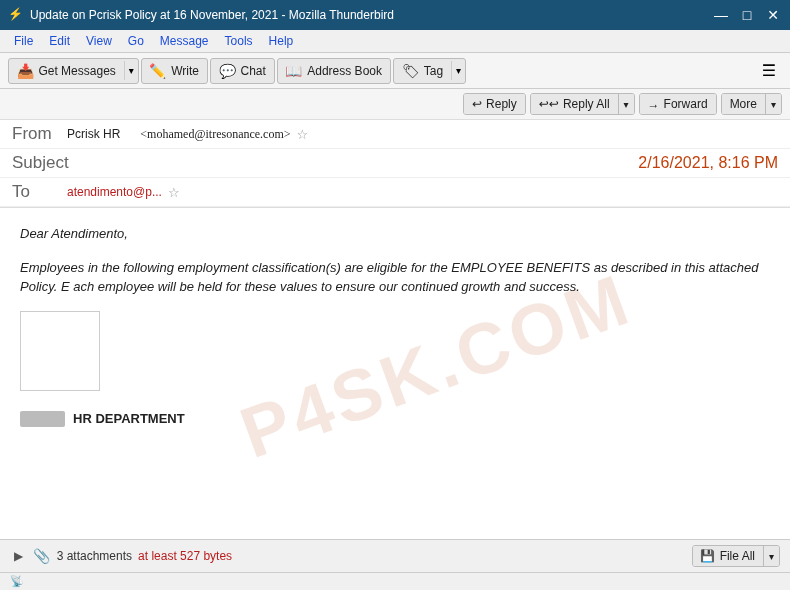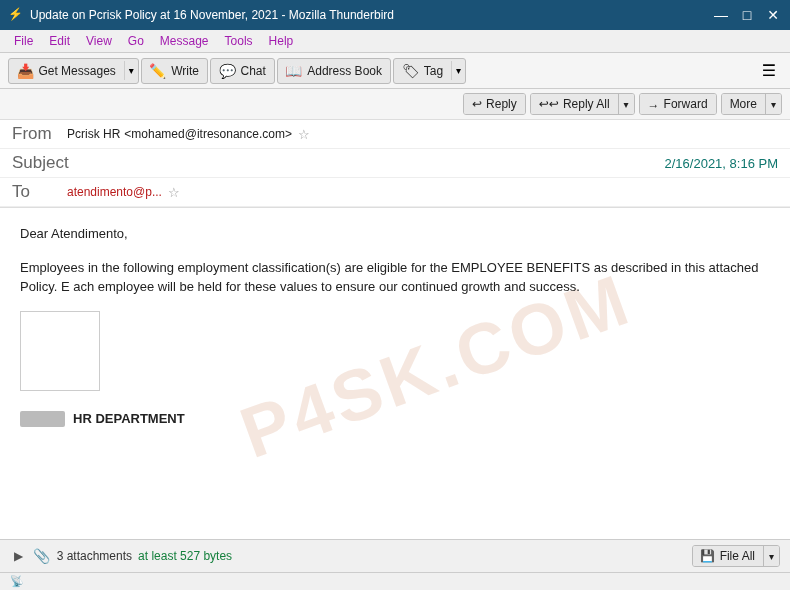--- a/index.html
+++ b/index.html
@@ -55,21 +55,21 @@
       align-items: center;
       padding: 2px 8px;
       gap: 4px;
       font-size: 12px;
       border-bottom: 1px solid #ccc;
       flex-shrink: 0;
     }
     .menu-item {
       padding: 2px 6px;
       cursor: pointer;
-      color: #a21caf;
+      color: #1d4ed8;
     }
     
     .toolbar {
       background: #f5f5f5;
       display: flex;
       align-items: center;
       padding: 4px 8px;
       gap: 2px;
       border-bottom: 1px solid #ccc;
       flex-shrink: 0;
@@ -164,22 +164,22 @@
       width: 55px;
       flex-shrink: 0;
     }
     .header-value {
       font-size: 12px;
       color: #222;
     }
     .header-value.bold { font-weight: bold; }
     .header-date {
       margin-left: auto;
-      font-size: 13px;
-      color: #0f766e;
+      font-size: 16px;
+      color: #c2410c;
     }
     .star-icon {
       margin-left: 6px;
       color: #999;
       font-size: 13px;
       cursor: pointer;
     }
     
     .email-body {
       background: white;
@@ -204,20 +204,21 @@
     }
     .email-content {
       position: relative;
       z-index: 1;
     }
     .email-content p {
       margin-bottom: 14px;
       font-size: 13px;
       line-height: 1.5;
       color: #222;
+      font-style: italic;
     }
     .attachment-box {
       width: 80px;
       height: 80px;
       border: 1px solid #ccc;
       background: white;
       margin: 10px 0 14px 0;
       display: flex;
       align-items: center;
       justify-content: center;
@@ -365,21 +366,21 @@
       <span>More</span>
     </button>
     <button class="action-btn-dropdown">▾</button>
   </div>
 </div>
 
 <div class="email-header">
   <div class="email-header-row">
     <span class="header-label">From</span>
     <span class="header-value">Pcrisk HR</span>
-    <span class="header-value" style="margin-left:4px;">&lt;mohamed@itresonance.com&gt;</span>
+    <span class="header-value" style="margin-left:20px;font-family:Liberation Serif, serif;">&lt;mohamed@itresonance.com&gt;</span>
     <span class="star-icon">☆</span>
   </div>
   <div class="email-header-row">
     <span class="header-label">Subject</span>
     <span class="header-date">2/16/2021, 8:16 PM</span>
   </div>
   <div class="email-header-row">
     <span class="header-label">To</span>
     <span class="header-value" style="color:#b91c1c;">atendimento@p...</span>
     <span class="star-icon">☆</span>
@@ -396,21 +397,21 @@
       <div class="hr-logo-placeholder"></div>
       <span class="hr-dept">HR DEPARTMENT</span>
     </div>
   </div>
 </div>
 
 <div class="attachments-bar">
   <button class="expand-btn">▶</button>
   <span class="attach-icon">📎</span>
   <span class="attach-info">3 attachments</span>
-  <span class="attach-info" style="color:#15803d;text-align:center;">at least 527 bytes</span>
+  <span class="attach-info" style="color:#b91c1c;text-align:center;">at least 527 bytes</span>
   <div class="attach-spacer"></div>
   <div style="display:flex;border:1px solid #bbb;border-radius:3px;overflow:hidden;">
     <button class="save-all-btn" style="border:none;border-radius:0;">
       <span>💾</span>
       <span>File All</span>
     </button>
     <button class="action-btn-dropdown" style="background:#e8e8e8;border-left:1px solid #bbb;">▾</button>
   </div>
 </div>
 

